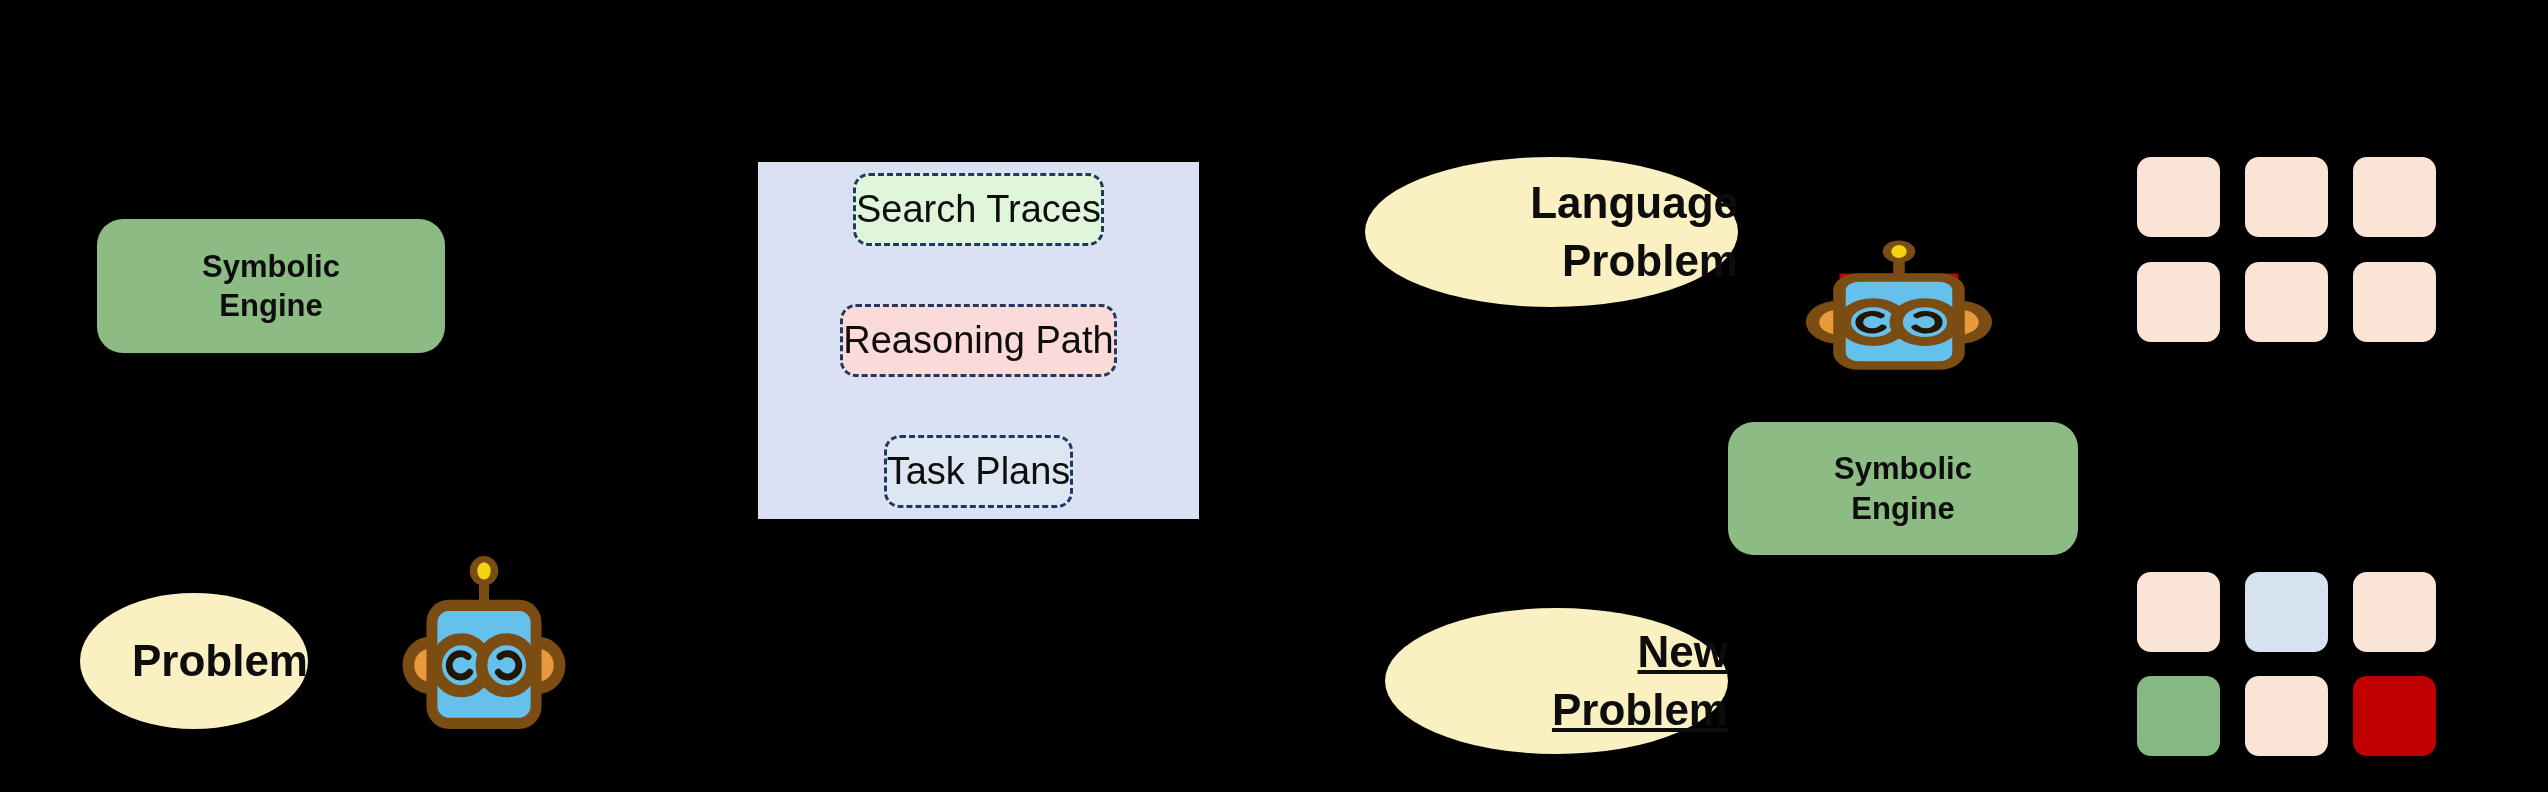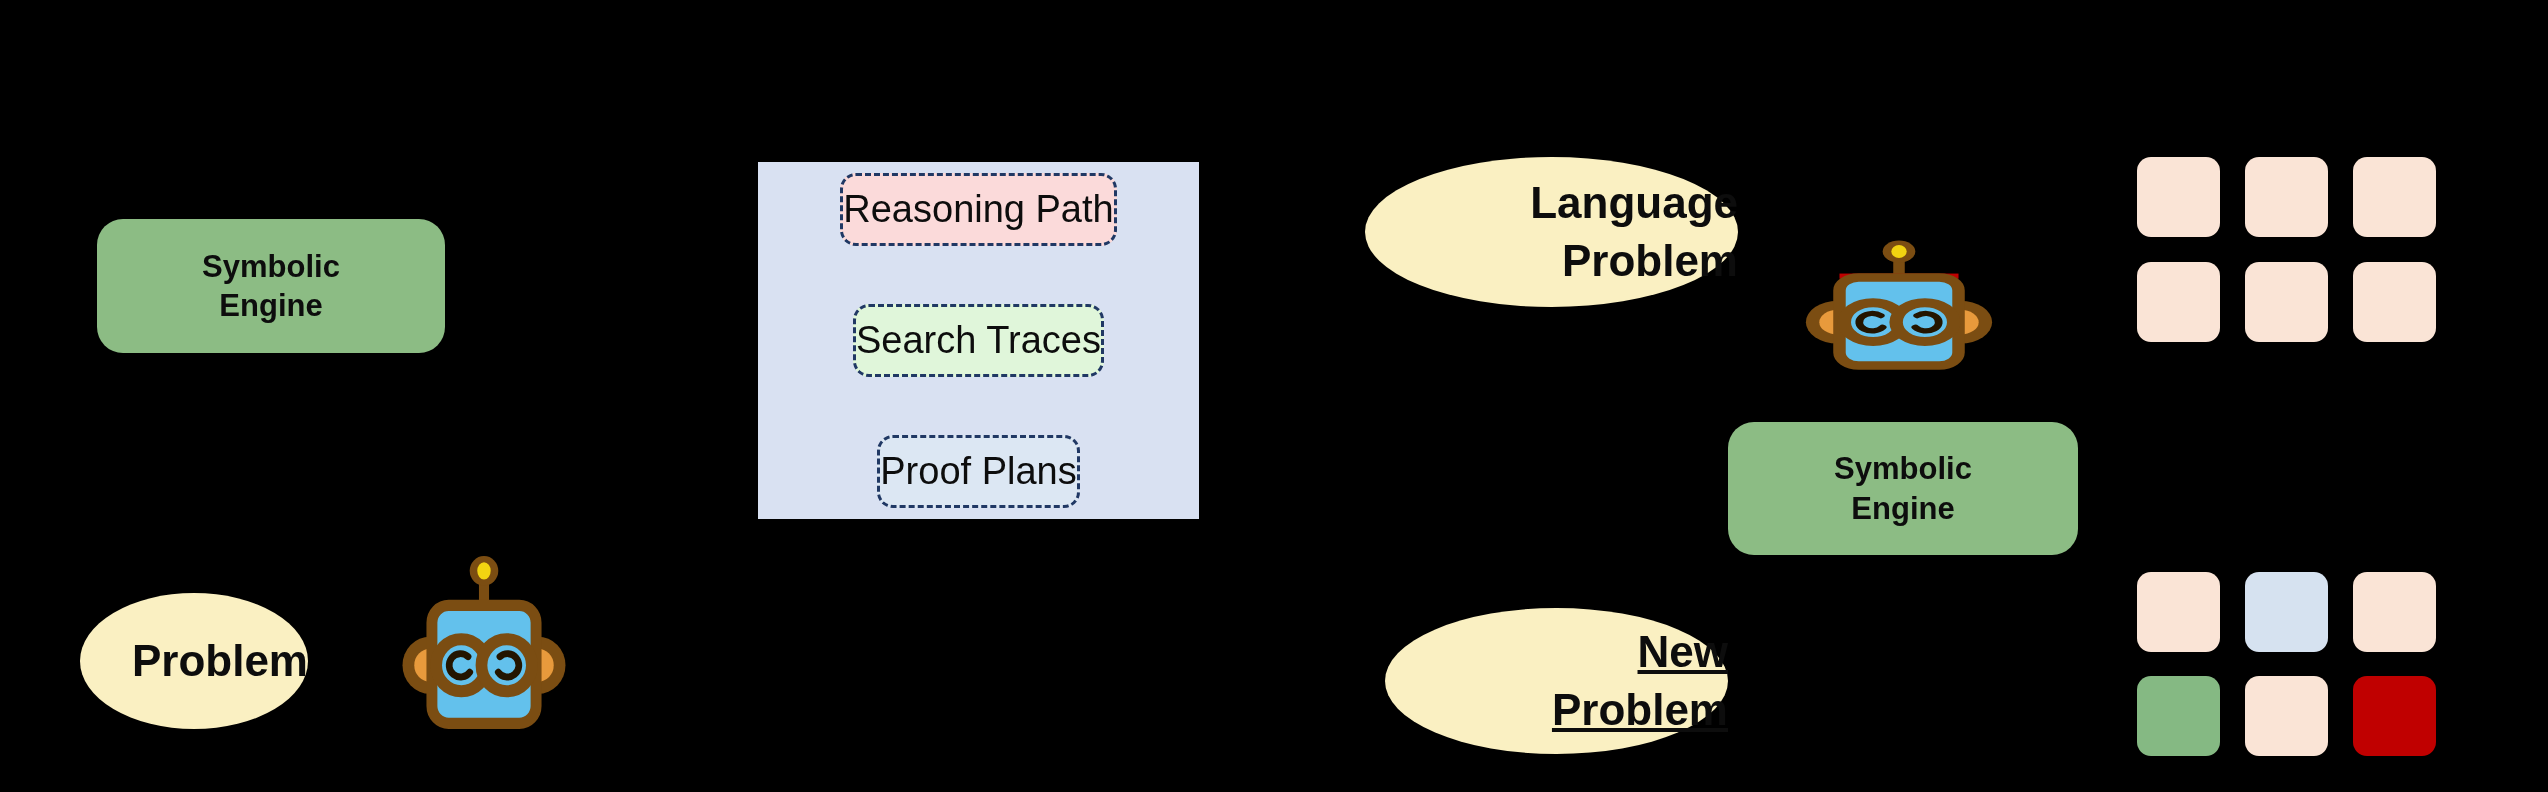--- a/index.html
+++ b/index.html
@@ -69,23 +69,23 @@
       <rect x="38" y="64" width="124" height="136" rx="20" fill="var(--robot-face)" stroke="var(--robot-frame)" stroke-width="13"></rect>
       <circle cx="73" cy="133" r="30" fill="var(--robot-face)" stroke="var(--robot-frame)" stroke-width="14"></circle>
       <circle cx="127" cy="133" r="30" fill="var(--robot-face)" stroke="var(--robot-frame)" stroke-width="14"></circle>
       <path d="M 81 123 A 13.5 13.5 0 1 0 83 141" fill="none" stroke="var(--robot-pupil)" stroke-width="8" stroke-linecap="round"></path>
       <path d="M 119 123 A 13.5 13.5 0 1 1 117 141" fill="none" stroke="var(--robot-pupil)" stroke-width="8" stroke-linecap="round"></path>
     </svg>
   </div>
 
   <div class="node" id="stack" style="background-color: rgb(217, 225, 242);">
 
-  <div class="stack-item" style="background-color: rgb(251, 218, 218);">Reasoning Path</div>
-      <div class="stack-item" style="background-color: rgb(224, 246, 218);">Search Traces</div>
-      <div class="stack-item" style="background-color: rgb(220, 231, 243);">Proof Plans</div>
+  <div class="stack-item" style="background-color: rgb(224, 246, 218);">Search Traces</div>
+      <div class="stack-item" style="background-color: rgb(251, 218, 218);">Reasoning Path</div>
+      <div class="stack-item" style="background-color: rgb(220, 231, 243);">Task Plans</div>
     </div>
 
   <div class="node ellipse" id="ellipse-language" style="background-color: rgb(250, 240, 194);">
     <span class="txt">Language</span>
     <span class="txt">Problem</span>
   </div>
 
   <div class="node" id="robot-right">
     <svg class="robot" viewBox="0 0 200 210" preserveAspectRatio="none" aria-hidden="true">
       <rect x="94" y="30" width="12" height="40" fill="var(--robot-frame)"></rect>

